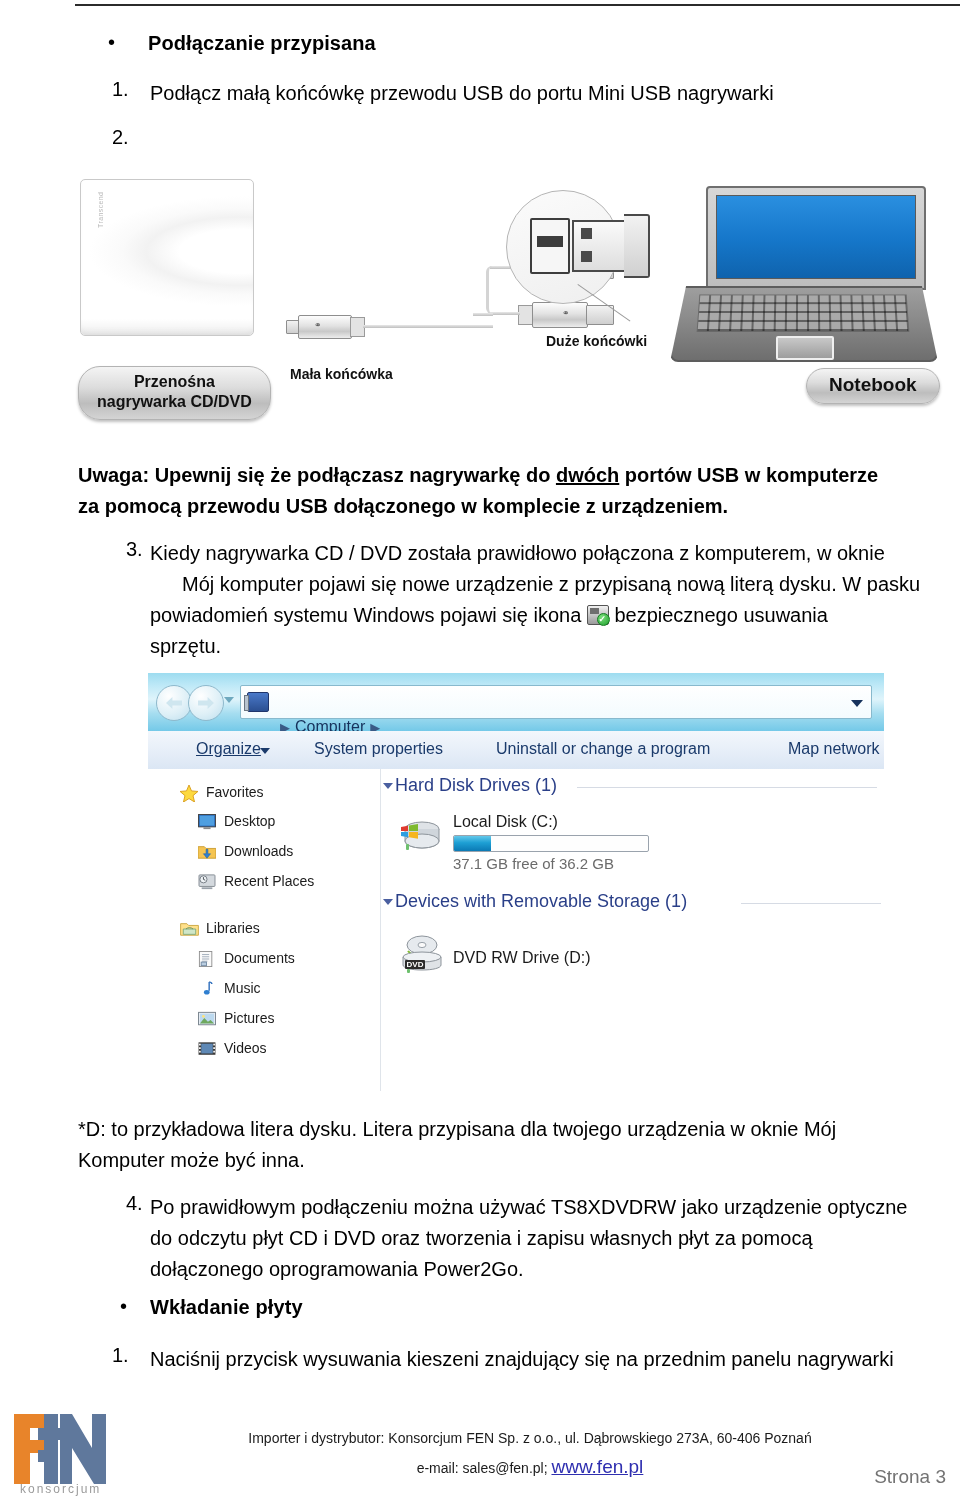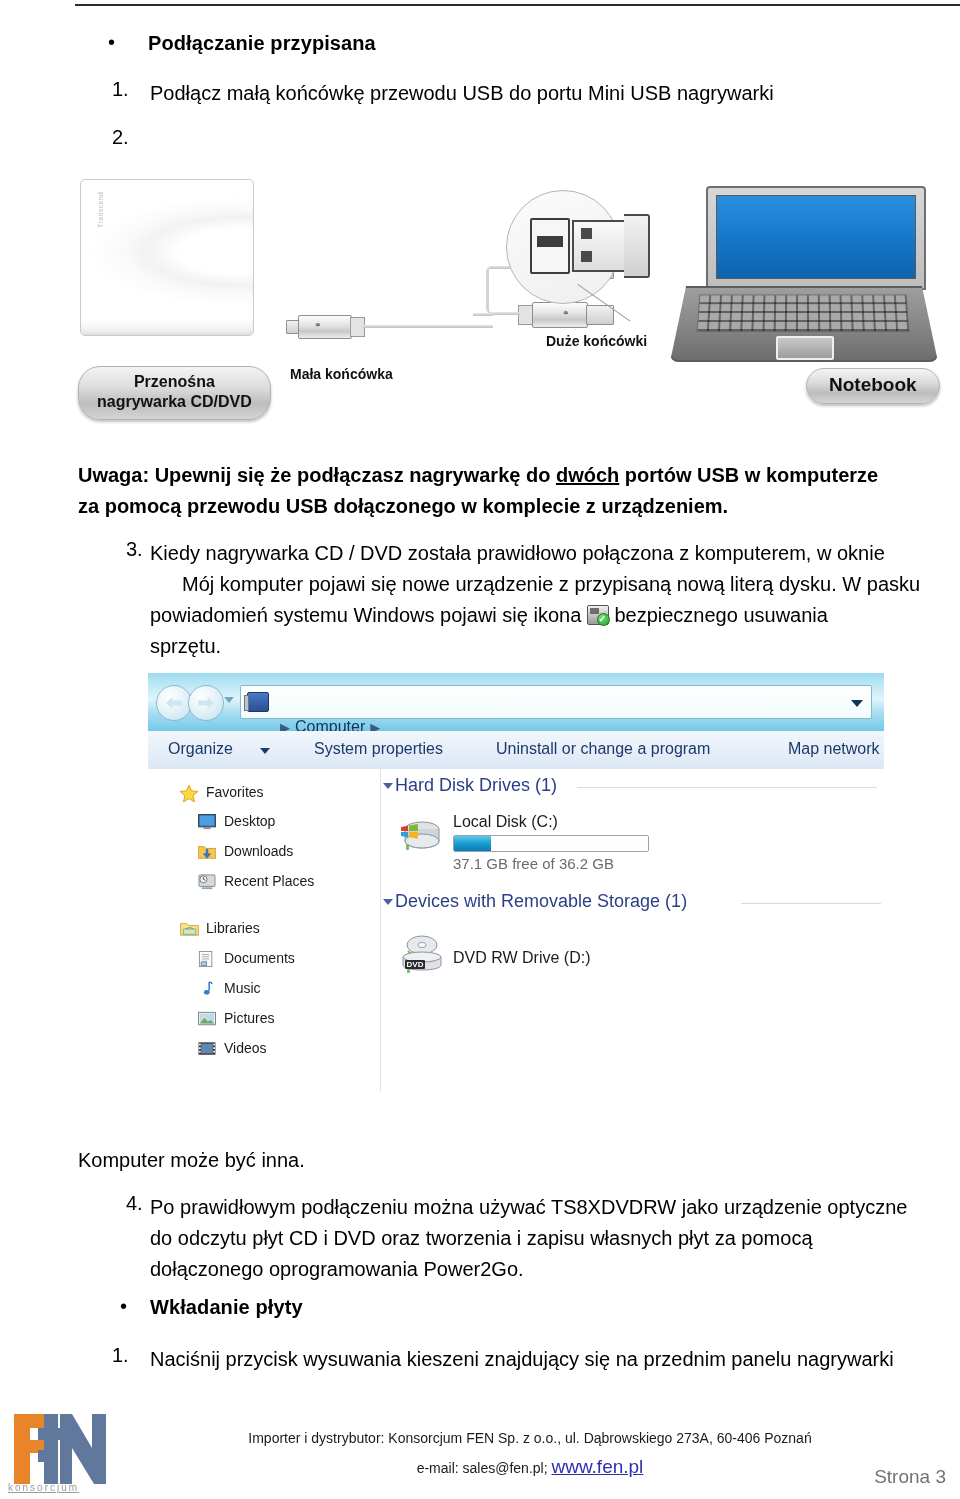--- a/index.html
+++ b/index.html
@@ -209,21 +209,21 @@
   .safeic:after{
     content:"";position:absolute;right:-2px;bottom:-2px;width:11px;height:11px;border-radius:50%;
     background:radial-gradient(circle at 35% 30%,#7ce07c,#1e9e2c);border:1px solid #137a1f;
   }
   .safe-chk{position:absolute;right:0px;bottom:-1px;width:11px;height:11px;line-height:11px;
     text-align:center;font-size:9px;color:#fff;z-index:2;font-weight:bold;}
 
   
   .footer{position:absolute;left:0;top:1404px;width:960px;height:95px;}
   .fen-logo{position:absolute;left:10px;top:6px;width:104px;height:86px;}
-  .fen-txt{position:absolute;left:8px;top:78px;font-size:10px;letter-spacing:2px;color:#9b9b9b;text-decoration:underline;}
+  .fen-txt{position:absolute;left:20px;top:78px;font-size:12px;letter-spacing:2px;color:#9b9b9b;}
   .foot-line{position:absolute;text-align:center;font-size:14px;color:#1b1b1b;width:700px;left:180px;}
   .foot-www{color:#2f2fb0;text-decoration:underline;font-size:19px;}
   .page-no{position:absolute;right:14px;top:62px;font-size:19px;color:#737373;}
 </style>
 </head>
 <body>
 
 <div class="page">
 
   <div class="top-rule"></div>
@@ -321,21 +321,21 @@
       <div class="addressbar">
         <div class="pcicon"></div>
         <div class="crumb">
           <span class="sep">▶</span><span>Computer</span><span class="sep">▶</span>
         </div>
         <div class="addr-caret"></div>
       </div>
     </div>
 
     <div class="ex-toolbar">
-      <div class="tb-item" style="left:20px;">Organize</div>
+      <div class="tb-item" style="left:48px;text-decoration:underline;">Organize</div>
       <div class="tb-caret" style="left:112px;"></div>
 
       <div class="tb-item" style="left:166px;">System properties</div>
       <div class="tb-item" style="left:348px;">Uninstall or change a program</div>
       <div class="tb-item" style="left:640px;">Map network dr</div>
     </div>
 
     <div class="ex-body">
 
       <div class="ex-side">
@@ -471,20 +471,21 @@
             <rect x="6" y="27" width="20" height="9" rx="1" fill="#2b2b2b"></rect>
             <text x="16" y="34" font-size="8" font-family="Liberation Sans, sans-serif" fill="#ffffff" text-anchor="middle" font-weight="bold">DVD</text>
             <rect x="8" y="36" width="3" height="4" rx="1" fill="#6ec06e"></rect>
           </svg>
         </div>
         <div class="drv-name" style="left:72px;top:180px;">DVD RW Drive (D:)</div>
       </div>
     </div>
   </div>
 
+  <div class="para" style="left:78px;top:1114px;width:880px;">*D: to przykładowa litera dysku. Litera przypisana dla twojego urządzenia w oknie Mój</div>
   <div class="para" style="left:78px;top:1145px;width:880px;">Komputer może być inna.</div>
 
   <div class="num" style="left:126px;top:1192px;">4.</div>
   <div class="para" style="left:150px;top:1192px;width:810px;">Po prawidłowym podłączeniu można używać TS8XDVDRW jako urządzenie optyczne</div>
   <div class="para" style="left:150px;top:1223px;width:810px;">do odczytu płyt CD i DVD oraz tworzenia i zapisu własnych płyt za pomocą</div>
   <div class="para" style="left:150px;top:1254px;width:810px;">dołączonego oprogramowania Power2Go.</div>
 
   <span class="bullet-dot" style="left:120px;top:1296px;">•</span>
   <div class="bullet-head" style="left:150px;top:1296px;">Wkładanie płyty</div>
 

